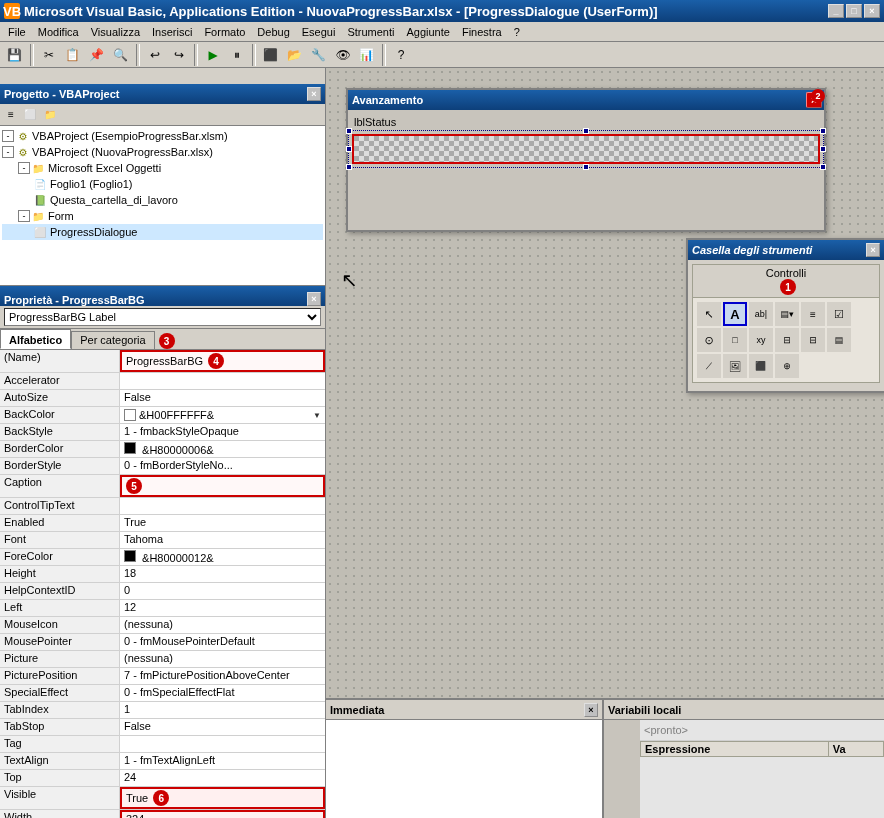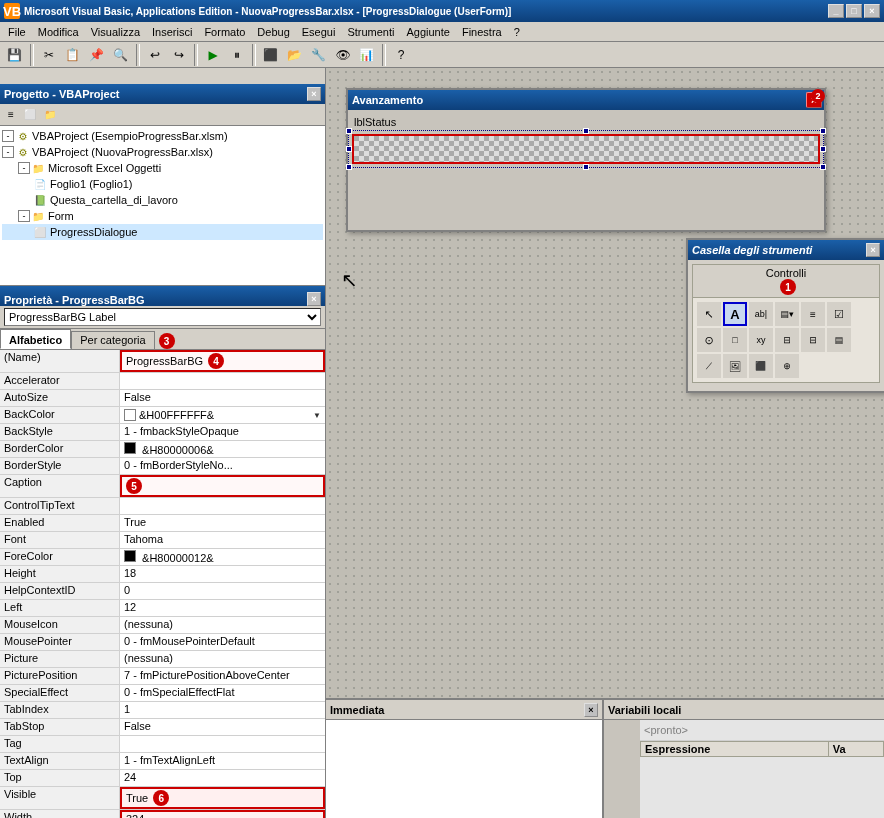--- a/index.html
+++ b/index.html
@@ -11,21 +11,21 @@
       color: white;
       height: 22px;
       display: flex;
       align-items: center;
       padding: 0 4px;
       font-size: 11px;
       font-weight: bold;
       user-select: none;
     }
     .title-bar-icon { width: 16px; height: 16px; margin-right: 4px; background: #ff8800; border-radius: 2px; display: flex; align-items: center; justify-content: center; font-size: 13px; color: white; }
-    .title-bar-text { flex: 1; font-size: 10px; }
+    .title-bar-text { flex: 1; font-size: 13px; }
     .title-bar-btns { display: flex; gap: 2px; }
     .title-btn { width: 16px; height: 14px; background: #c0c0c0; border: 1px outset #e0e0e0; display: flex; align-items: center; justify-content: center; font-size: 9px; cursor: pointer; }
 
     
     .menu-bar {
       background: #d4d0c8;
       height: 20px;
       display: flex;
       align-items: center;
       border-bottom: 1px solid #808080;

